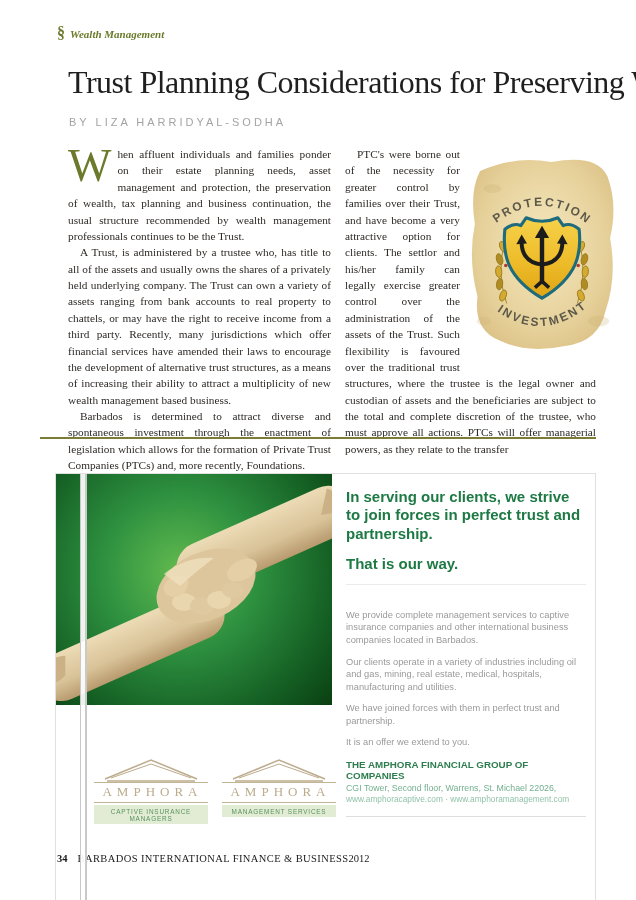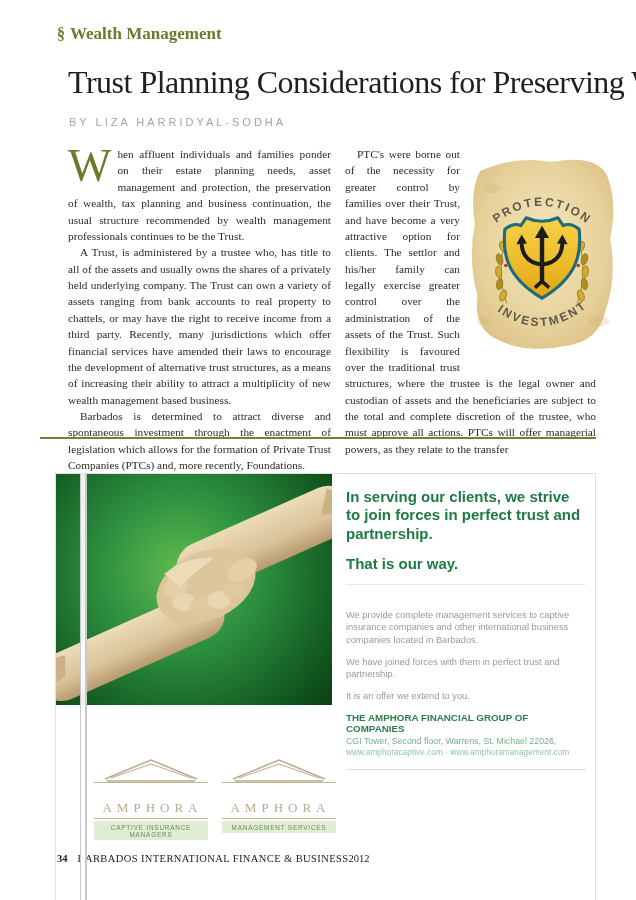--- a/index.html
+++ b/index.html
@@ -3,21 +3,21 @@
 <meta charset="utf-8">
 <style>
   html,body{margin:0;padding:0;background:#ffffff;}
   .page{position:relative;width:636px;height:900px;background:#ffffff;overflow:hidden;
         font-family:"Liberation Serif", serif;color:#2e2a26;}
 
   
   .section-header{position:absolute;left:57px;top:24px;display:flex;align-items:baseline;gap:5px;
                   color:#6b7a2b;}
   .section-header .sec-icon{font-size:16px;font-weight:bold;}
-  .section-header .sec-label{font-size:17px;font-weight:bold;}
+  .section-header .sec-label{font-size:11px;font-style:italic;font-weight:bold;}
 
   
   .article-title{position:absolute;left:68px;top:64px;width:540px;font-size:32px;letter-spacing:-0.5px;
                  color:#1f1f1f;white-space:nowrap;font-weight:400;}
   .byline{position:absolute;left:69px;top:116px;font-family:"Liberation Sans",sans-serif;
           font-size:11px;letter-spacing:3px;color:#a3a3a3;}
 
   
   .body-cols{position:absolute;left:68px;top:146px;width:528px;display:flex;gap:14px;}
   .col-left{width:263px;}
@@ -52,21 +52,21 @@
   .ad-co-phone{color:#1e6b40;font-weight:bold;font-size:9.2px;margin:0 0 2px 0;}
   .ad-co-web{color:#92c3a8;font-size:8.3px;margin:0;}
   .ad-bottom-rule{margin-top:12px;border-top:1px solid #dedede;}
 
   
   .logo-row{position:absolute;left:38px;top:282px;display:flex;gap:14px;z-index:4;}
   .temple-logo{width:114px;}
   .temple-logo svg{display:block;margin:0 auto;}
   .logo-word{font-family:"Liberation Serif",serif;color:#bcab8c;font-size:13px;letter-spacing:5px;
              text-align:center;border-top:1px solid #c4b495;border-bottom:1px solid #c4b495;
-             padding:17px 0 2px 3px;}
+             padding:1px 0 2px 3px;}
   .logo-sub{margin-top:2px;background:#e2ecd5;color:#57925c;font-size:6.4px;letter-spacing:0.8px;
             text-align:center;padding:2.5px 1px;font-family:"Liberation Sans",sans-serif;}
 
   
   .footer{position:absolute;left:57px;top:853px;font-size:10.5px;color:#1a1a1a;}
   .footer .pg{font-weight:bold;margin-right:10px;}
   .footer .pub{letter-spacing:0.4px;text-align:right;}
 </style>
 </head>
 <body>
@@ -195,20 +195,21 @@
     </div>
 
     <div class="ad-vline"></div>
 
     <div class="ad-copy">
       <p class="ad-headline">In serving our clients, we strive to join forces in perfect trust and partnership.</p>
       <p class="ad-tagline">That is our way.</p>
 
       <div class="ad-paras">
         <p>We provide complete management services to captive insurance companies and other international business companies located in Barbados.</p>
+        <p>Our clients operate in a variety of industries including oil and gas, mining, real estate, medical, hospitals, manufacturing and utilities.</p>
         <p>We have joined forces with them in perfect trust and partnership.</p>
         <p>It is an offer we extend to you.</p>
       </div>
 
       <div class="ad-contact">
         <p class="ad-co-name">THE AMPHORA FINANCIAL GROUP OF COMPANIES</p>
         <p class="ad-co-addr">CGI Tower, Second floor, Warrens, St. Michael 22026,</p>
         <p class="ad-co-web">www.amphoracaptive.com  ·  www.amphoramanagement.com</p>
       </div>
       <div class="ad-bottom-rule"></div>

